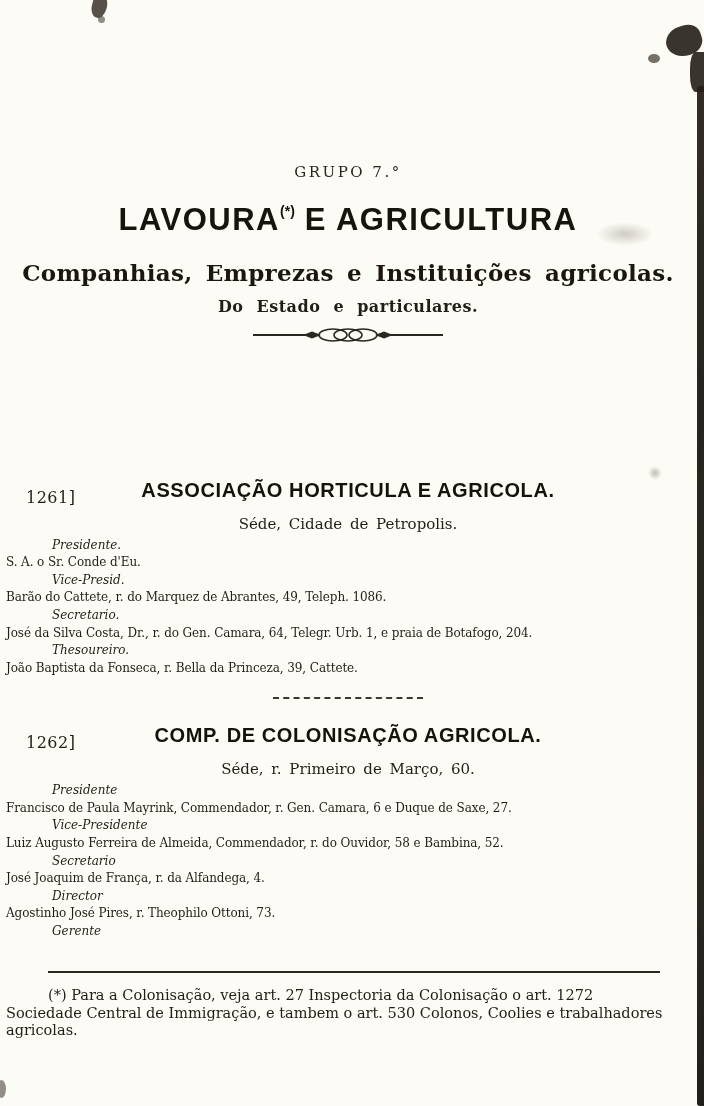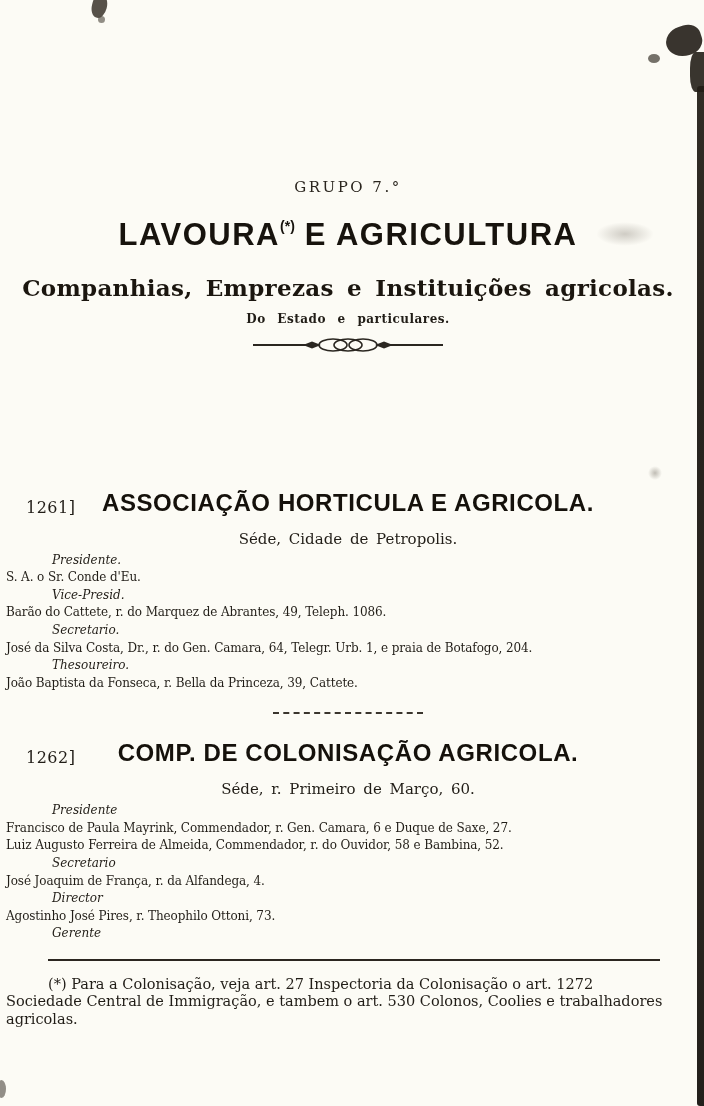--- a/index.html
+++ b/index.html
@@ -4,69 +4,69 @@
 <style>
   html, body { margin:0; padding:0; }
   body {
     width:704px; height:1106px;
     background:#fcfbf5;
     font-family:"DejaVu Serif", serif;
     color:#211d17;
     position:relative;
     overflow:hidden;
   }
-  .page { position:absolute; inset:0; padding:15px 14px 0 6px; }
+  .page { position:absolute; inset:0; padding:0 14px 0 6px; }
 
   
   .masthead { padding-top:163px; text-align:center; }
   .group-label { font-size:15px; letter-spacing:2.5px; color:#2a251e; }
   .main-title {
     font-family:"Liberation Sans", sans-serif;
     font-weight:700; font-size:31px; letter-spacing:1.5px;
     color:#17130d;
   }
   .main-title sup { font-size:14px; vertical-align:14px; letter-spacing:0; }
   .title-rest { margin-left:10px; }
   .subtitle {
     margin-top:5px;
     font-weight:700; font-size:23px; word-spacing:5px; letter-spacing:0.3px;
     color:#1b160f;
   }
   .scope-line {
     margin-top:11px;
-    font-weight:700; font-size:12px; word-spacing:7px; letter-spacing:0.5px;text-align:center;
+    font-weight:700; font-size:16px; word-spacing:7px; letter-spacing:0.5px;text-align:center;
   }
   .ornament { margin-top:11px; height:16px; }
 
   
   .entry-1 { margin-top:136px; }
   .entry-head { position:relative; text-align:center; }
   .entry-number {
     position:absolute; left:20px; top:9px;
     font-size:16px; letter-spacing:0.5px;
   }
   .entry-title {
     display:inline-block; margin:0;
     font-family:"Liberation Sans", sans-serif;
-    font-weight:700; font-size:24px; letter-spacing:0.6px;
+    font-weight:700; font-size:20px; letter-spacing:0.6px;
     color:#15110b;
   }
   .entry-seat { text-align:center; font-size:15px; word-spacing:3px; margin-top:13px; }
   .entry-lines { margin-top:4px; font-size:12px; line-height:17.6px; }
   .role { font-style:italic; margin-left:46px; }
   .person { white-space:nowrap; letter-spacing:-0.1px; }
 
   .entry-divider {
     width:150px; margin:20px auto 0 auto;
     border:0; border-top:2px dashed #3a352d; height:0;
   }
   .entry-2 { margin-top:25px; }
 
   
-  .footnote { margin-top:16px; }
+  .footnote { margin-top:30px; }
   .footnote-rule {
     border:0; border-top:2px solid #2b2620;
     width:612px; margin:0 0 5px 42px; height:0;
   }
   .footnote-text {
     font-size:14.5px; line-height:17.5px;
     text-indent:42px; padding-right:18px;
   }
 
   
@@ -156,20 +156,21 @@
 
   <section class="entry entry-2">
     <div class="entry-head">
       <span class="entry-number">1262]</span>
       <h2 class="entry-title">COMP. DE COLONISAÇÃO AGRICOLA.</h2>
     </div>
     <div class="entry-seat">Séde, r. Primeiro de Março, 60.</div>
     <div class="entry-lines">
       <div class="role">Presidente</div>
       <div class="person">Francisco de Paula Mayrink, Commendador, r. Gen. Camara, 6 e Duque de Saxe, 27.</div>
+      <div class="role">Vice-Presidente</div>
       <div class="person">Luiz Augusto Ferreira de Almeida, Commendador, r. do Ouvidor, 58 e Bambina, 52.</div>
       <div class="role">Secretario</div>
       <div class="person">José Joaquim de França, r. da Alfandega, 4.</div>
       <div class="role">Director</div>
       <div class="person">Agostinho José Pires, r. Theophilo Ottoni, 73.</div>
       <div class="role">Gerente</div>
     </div>
   </section>
 
   <footer class="footnote">

